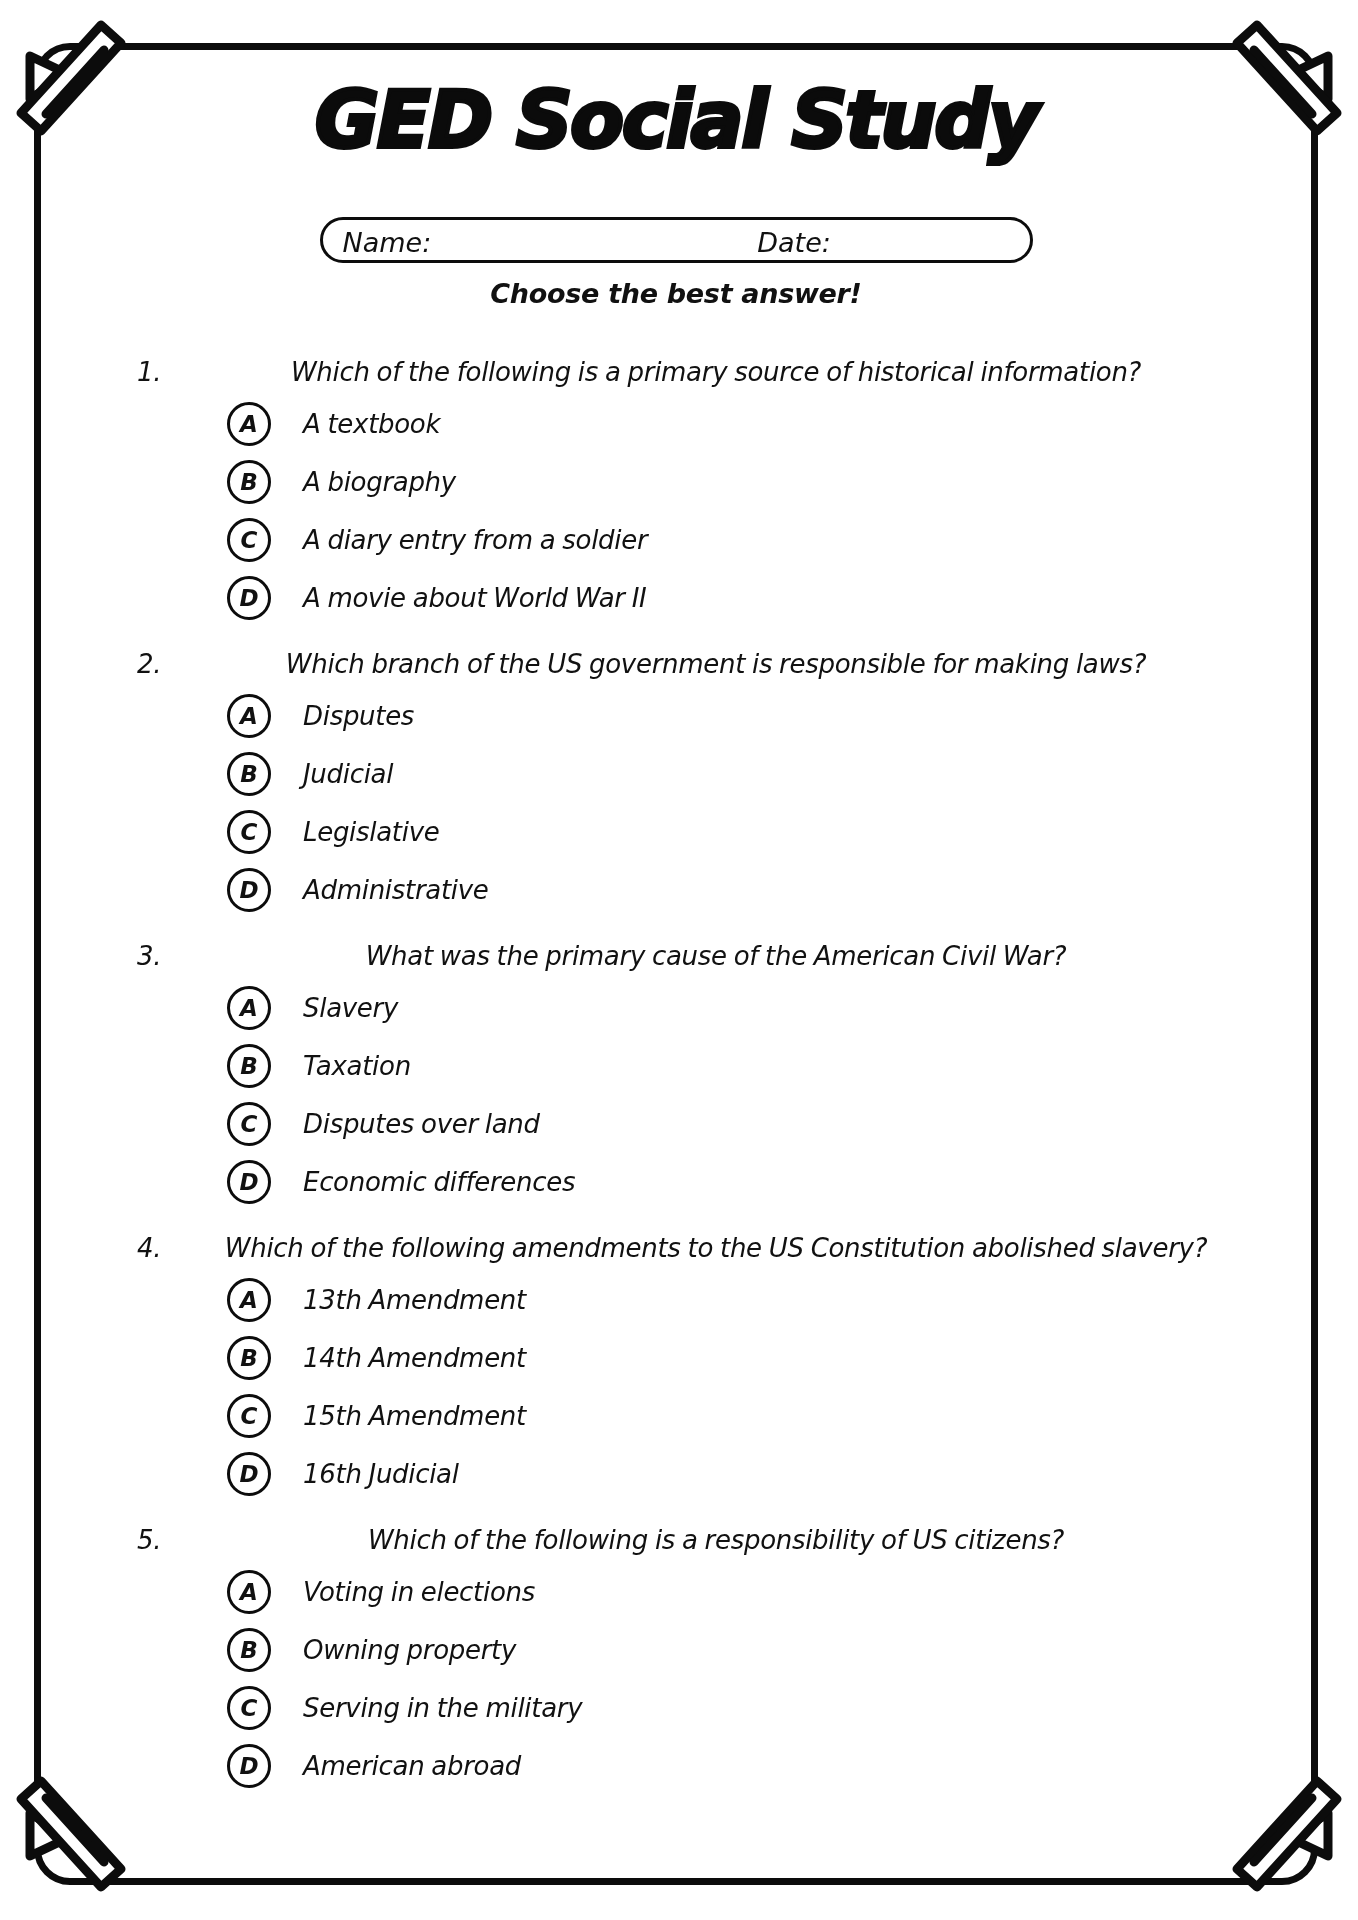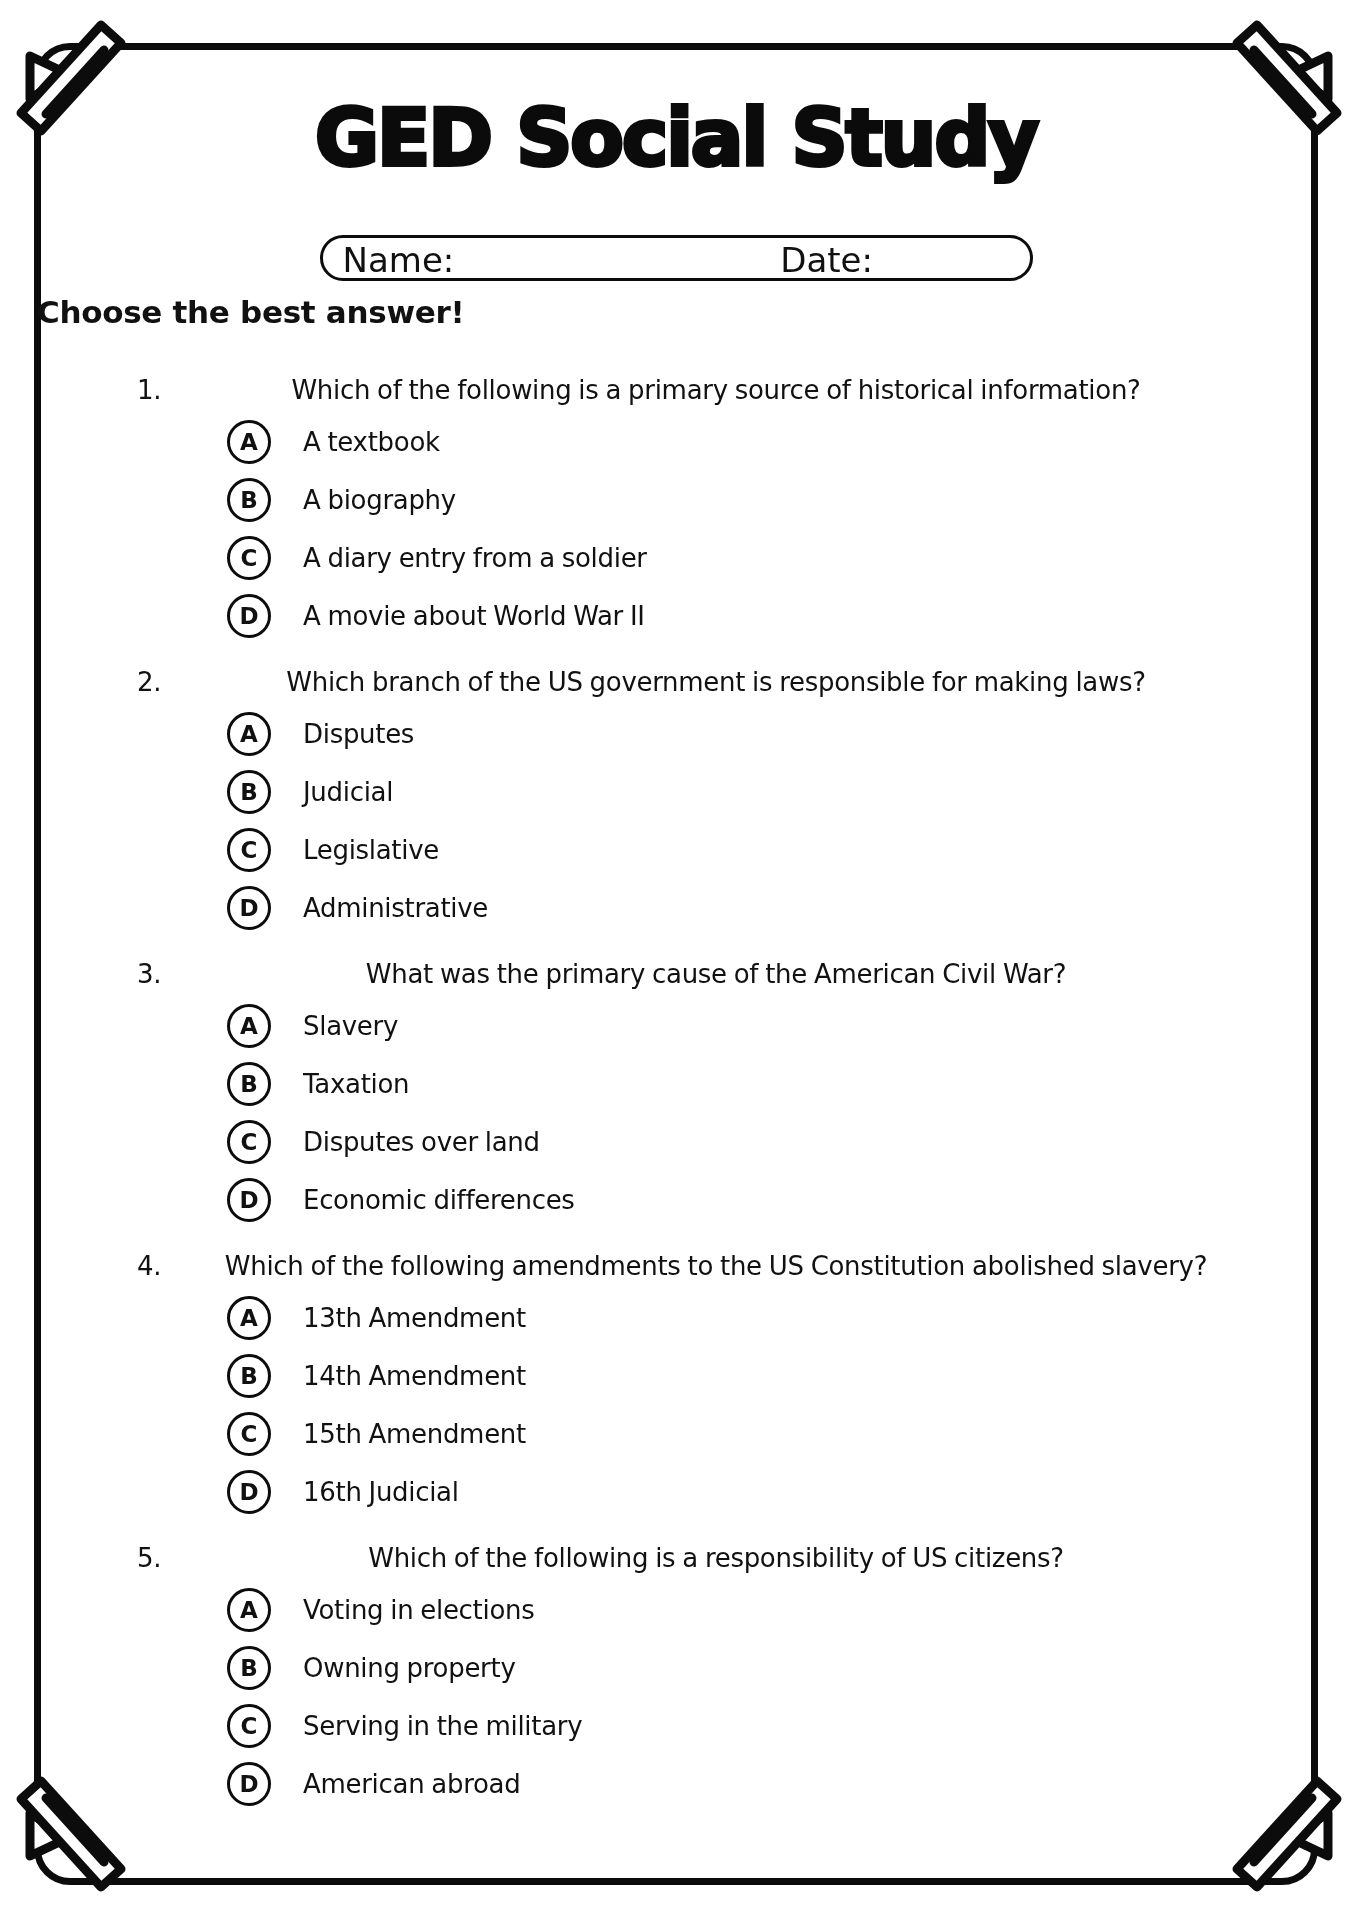--- a/index.html
+++ b/index.html
@@ -26,22 +26,23 @@
 
   
   .pencil { position: absolute; width: 150px; height: 150px; }
   .pencil.tl { left: 6px;  top: 4px; }
   .pencil.tr { right: 6px; top: 4px;  transform: scaleX(-1); }
   .pencil.bl { left: 6px;  top: 1758px; transform: scaleY(-1); }
   .pencil.br { right: 6px; top: 1758px; transform: rotate(180deg); }
 
   .content {
     position: absolute;
-    left: 37px; top: 64px;
+    left: 37px; top: 46px;
     width: 1278px;
+    font-style: italic;
   }
 
   .title {
     margin-top: 20px;
     text-align: center;
     font-size: 78px;
     line-height: 108px;
     font-weight: 800;
     letter-spacing: -2px;
     color: #0b0b0b;
@@ -50,32 +51,32 @@
 
   .pill {
     width: 713px;
     height: 46px;
     margin: 43px auto 0;
     border: 3px solid #0c0c0c;
     border-radius: 24px;
     display: flex;
     align-items: center;
     padding: 4px 22px 0 20px;
-    font-size: 34px;
+    font-size: 27px;
     font-weight: 500;
   }
   .pill .label { white-space: nowrap; }
   .fill-line { height: 100%; }
   .fill-name { width: 326px; flex: 0 0 auto; }
   .fill-date { flex: 1 1 auto; }
 
   .subtitle {
     margin-top: 16px;
-    text-align: left;
-    font-size: 31px;
+    text-align: center;
+    font-size: 27px;
     line-height: 30px;
     font-weight: 600;
     letter-spacing: -0.3px;
   }
 
   .questions {
     margin: 43px 0 0 100px;
     width: 1112px;
   }
   .question { margin-bottom: 24px; }

